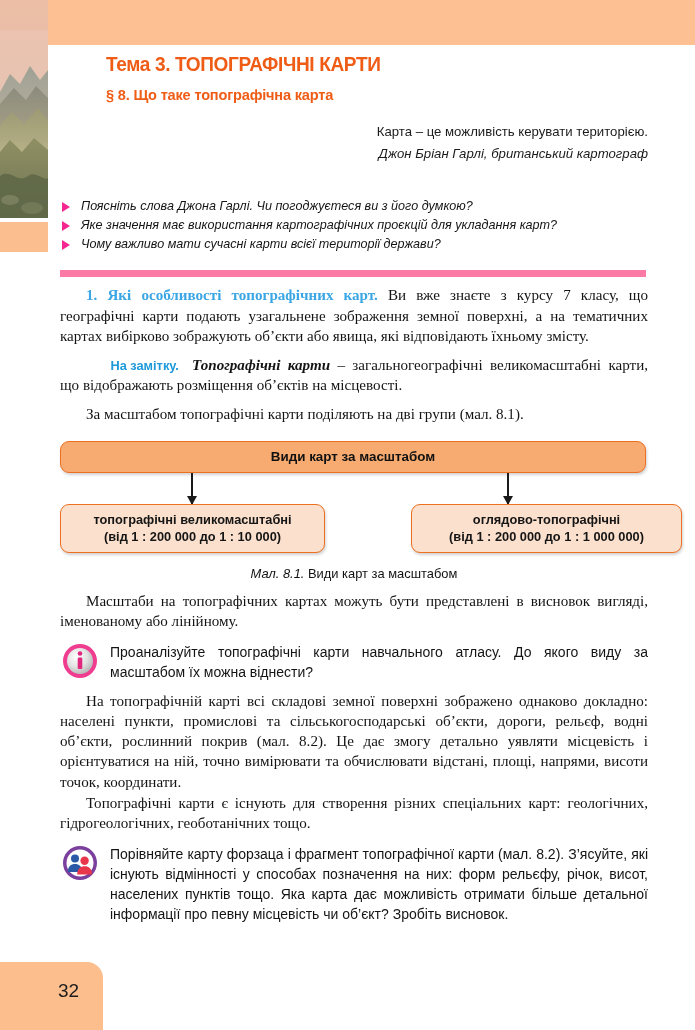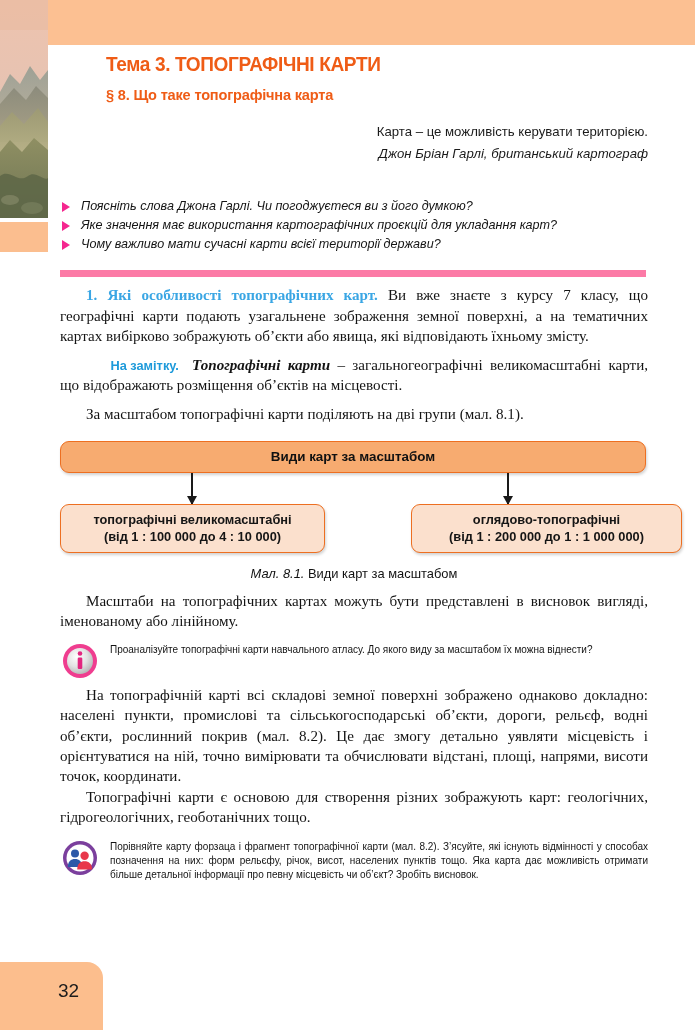--- a/index.html
+++ b/index.html
@@ -235,21 +235,21 @@
   }
   .fig-caption .figno { font-style: italic; }
 
   
   .callout {
     position: relative;
     margin-top: 12px;
     padding-left: 50px;
     min-height: 34px;
     font-family: "Liberation Sans", sans-serif;
-    font-size: 10px;
+    font-size: 14px;
     line-height: 1.42;
     color: #141414;
     text-align: justify;
   }
   .callout-icon {
     position: absolute;
     left: 2px; top: 0;
     width: 36px; height: 36px;
   }
 
@@ -339,21 +339,21 @@
     <div class="gap"></div>
 
     <p class="body">За масштабом топографічні карти поділяють на дві групи (мал. 8.1).</p>
 
     <div class="diagram">
       <div class="box box-top">Види карт за масштабом</div>
       <div class="arrow arrow-l"></div>
       <div class="arrow arrow-r"></div>
       <div class="box box-leaf box-left">
         <span>топографічні великомасштабні</span>
-        <span>(від 1 : 100 000 до 4 : 10 000)</span>
+        <span>(від 1 : 200 000 до 1 : 10 000)</span>
       </div>
       <div class="box box-leaf box-right">
         <span>оглядово-топографічні</span>
         <span>(від 1 : 200 000 до 1 : 1 000 000)</span>
       </div>
     </div>
 
     <div class="fig-caption"><span class="figno">Мал. 8.1.</span><span> Види карт за масштабом</span></div>
 
     <div style="height:10px"></div>
@@ -375,21 +375,21 @@
           <circle cx="18" cy="10.5" r="2.3" fill="#e2277f"></circle>
           <rect x="15.7" y="14.5" width="4.6" height="11.5" rx="1.2" fill="#e2277f"></rect>
         </svg>
       </span>
       <span>Проаналізуйте топографічні карти навчального атласу. До якого виду за масштабом їх можна віднести?</span>
     </div>
 
     <div style="height:8px"></div>
 
     <p class="body">На топографічній карті всі складові земної поверхні зображено однаково докладно: населені пункти, промислові та сільськогосподарські об’єкти, дороги, рельєф, водні об’єкти, рослинний покрив (мал. 8.2). Це дає змогу детально уявляти місцевість і орієнтуватися на ній, точно вимірювати та обчислювати відстані, площі, напрями, висоти точок, координати.</p>
-    <p class="body">Топографічні карти є основою для створення різних зображують карт: геологічних, гідрогеологічних, геоботанічних тощо.</p>
+    <p class="body">Топографічні карти є існують для створення різних спеціальних карт: геологічних, гідрогеологічних, геоботанічних тощо.</p>
 
     <div class="callout">
       <span class="callout-icon">
         <svg width="36" height="36" viewBox="0 0 36 36">
           <circle cx="18" cy="18" r="17" fill="#7b3f9d"></circle>
           <circle cx="18" cy="18" r="13.5" fill="#ffffff"></circle>
           <g>
             <circle cx="13" cy="13.5" r="4" fill="#2b59a8"></circle>
             <path d="M5.8,27 C5.8,21.6 9,19 13,19 C17,19 20.2,21.6 20.2,27 Z" fill="#2b59a8"></path>
           </g>

